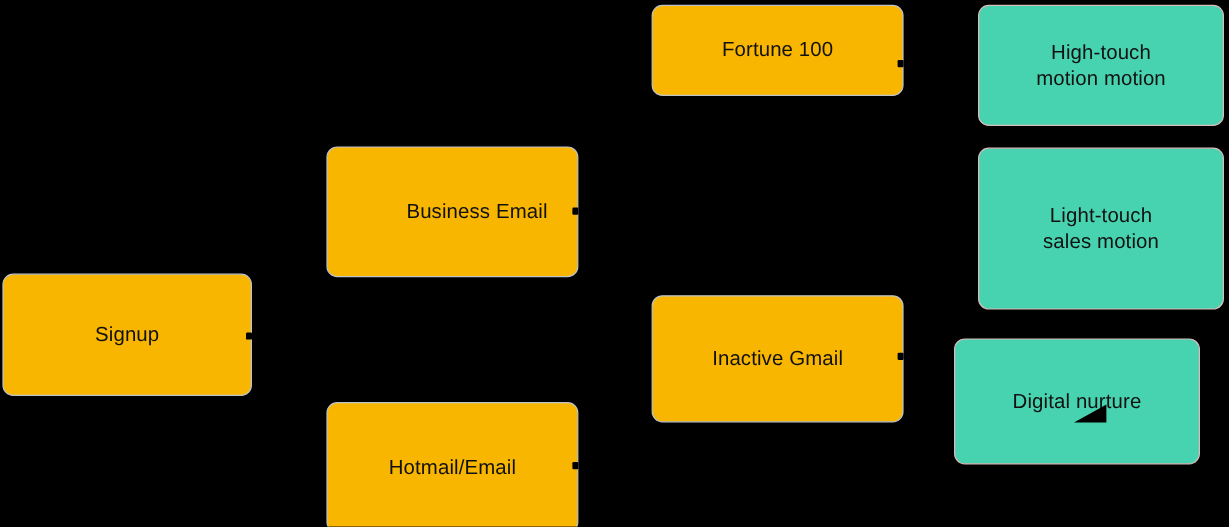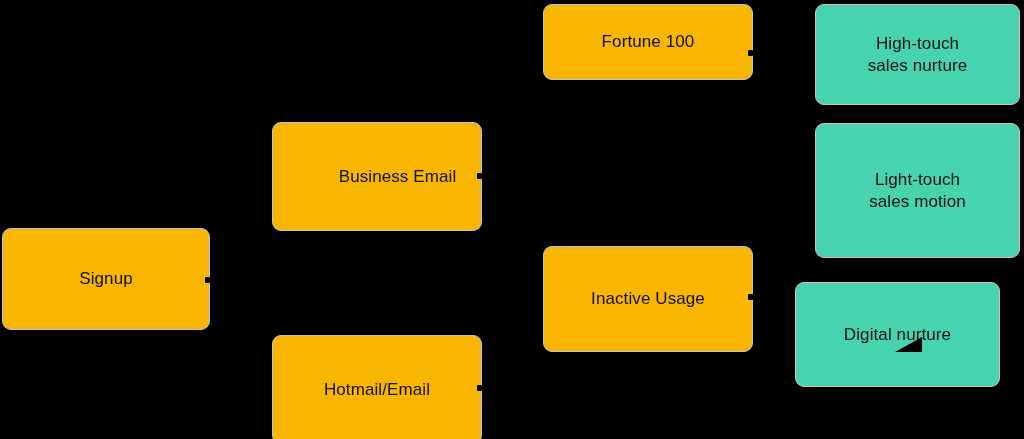--- a/index.html
+++ b/index.html
@@ -79,27 +79,27 @@
 
   <div class="node stage" style="left:543px; top:4px; width:210px; height:76px;">
     <span>Fortune 100</span>
   </div>
   <div class="stub" style="left:748px; top:50px;"></div>
 
   <div class="stub" style="left:540px; top:173px;"></div>
   <div class="stub" style="left:748px; top:173px;"></div>
 
   <div class="node stage" style="left:543px; top:246px; width:210px; height:106px;">
-    <span>Inactive Usage</span>
+    <span>Inactive Gmail</span>
   </div>
   <div class="stub" style="left:748px; top:294px;"></div>
 
   <div class="node motion" style="left:815px; top:4px; width:205px; height:101px;">
     <span>High-touch
-sales nurture</span>
+motion motion</span>
   </div>
 
   <div class="node motion" style="left:815px; top:123px; width:205px; height:135px;">
     <span>Light-touch
 sales motion</span>
   </div>
 
   <div class="node motion" style="left:795px; top:247px; width:205px; height:105px;margin-top:35px;">
     <span>Digital nurture</span>
   </div>

